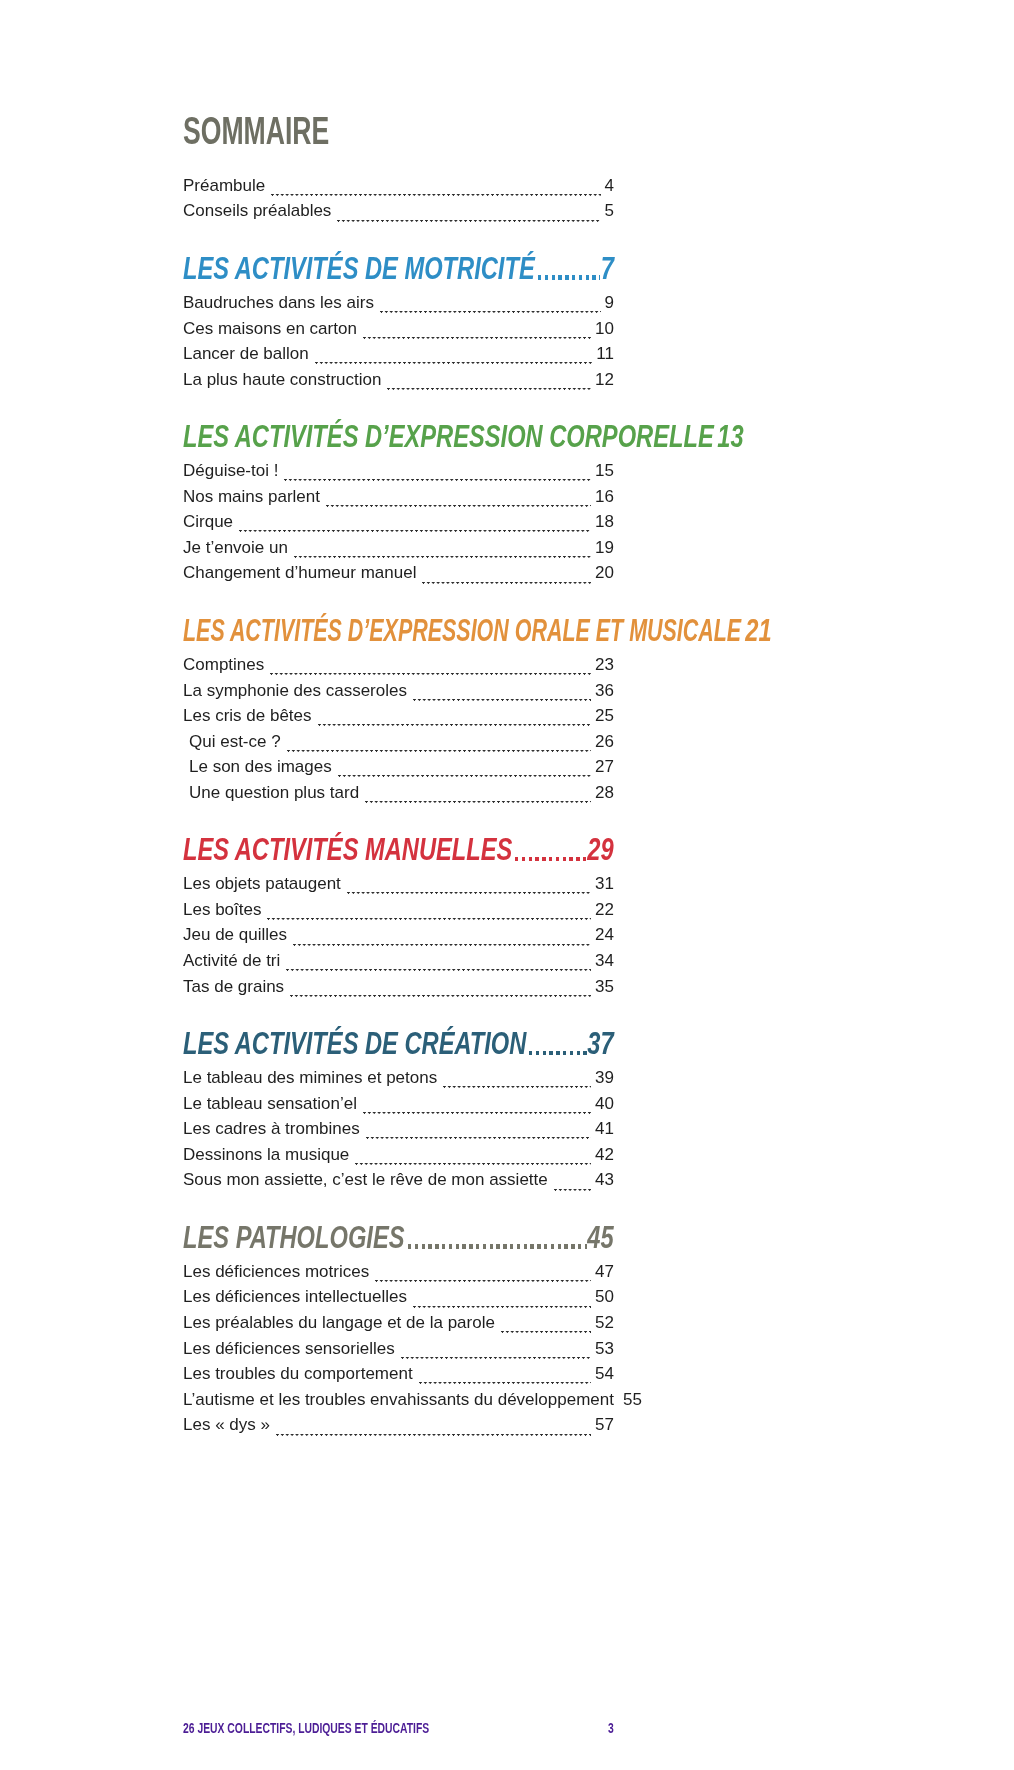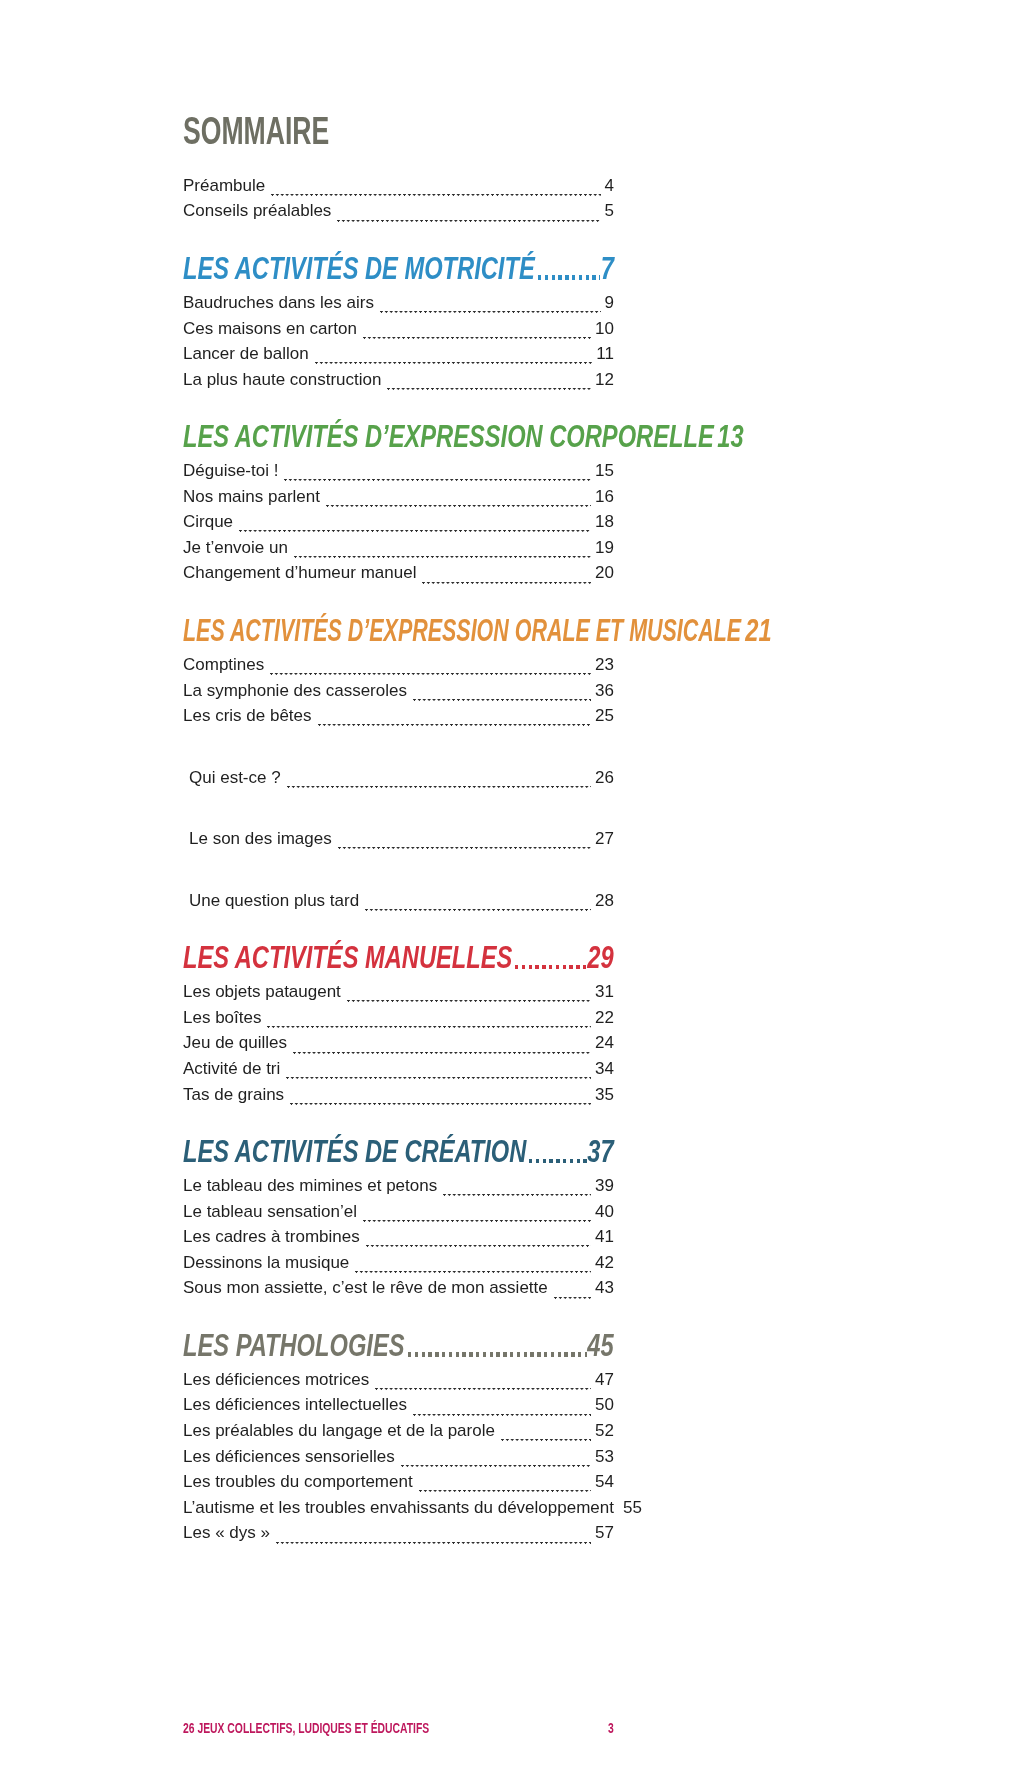--- a/index.html
+++ b/index.html
@@ -5,38 +5,38 @@
   html,body{margin:0;padding:0;background:#ffffff;}
   body{width:1014px;height:1770px;font-family:"Liberation Sans",sans-serif;color:#1f1f1f;overflow:hidden;}
   .page{box-sizing:border-box;width:838px;height:1770px;position:relative;padding:112px 224px 0 183px;background:#fff;}
 
   
   h1{margin:0 0 24px 0;font-size:38px;line-height:1.05;font-weight:bold;letter-spacing:0;}
   .title-inner{display:inline-block;white-space:nowrap;}
 
   
   .row{display:flex;align-items:flex-start;height:25.6px;font-size:17px;line-height:1.2;}
-  .row.indent{padding-left:6px;margin-top:36px;}
+  .row.indent{padding-left:6px;}
   .row .label{white-space:nowrap;}
   .row .num{white-space:nowrap;}
   .dots{flex:1 1 0;min-width:0;height:3px;align-self:flex-end;margin:0 4px 4.5px 5px;
         background-image:radial-gradient(circle,#2a2a2a 1.05px,transparent 1.35px);
         background-size:4.9px 4.9px;background-repeat:repeat-x;background-position:left bottom;}
 
   
   .toc-section{margin-top:24px;}
   .section-row{display:flex;align-items:flex-end;margin-bottom:6px;font-weight:bold;font-size:32px;line-height:1.12;font-style:italic;}
   .s-label{white-space:nowrap;color:var(--c);}
   .s-num{white-space:nowrap;color:var(--c);}
   .s-dots{flex:1 1 0;min-width:0;height:4.5px;align-self:flex-end;margin:0 1px 7px 3px;
           background-image:repeating-linear-gradient(90deg,var(--c) 0 3.4px,transparent 3.4px 6.8px);}
 
   
   .footer{position:absolute;left:183px;right:224px;bottom:34px;display:flex;justify-content:space-between;align-items:flex-end;
-          font-size:14px;font-weight:bold;color:#be185d;}
+          font-size:14px;font-weight:bold;color:#4c1d95;}
   .footer-left{white-space:nowrap;display:inline-block;}
   .footer-page{display:inline-block;}
 </style>
 </head>
 <body>
 
 <div class="page">
   <h1><span class="title-inner" style="color: rgb(110, 111, 99); transform-origin: left bottom; transform: scaleX(0.7); margin-right: -62.7px;">SOMMAIRE</span></h1>
 
   <div id="front">

